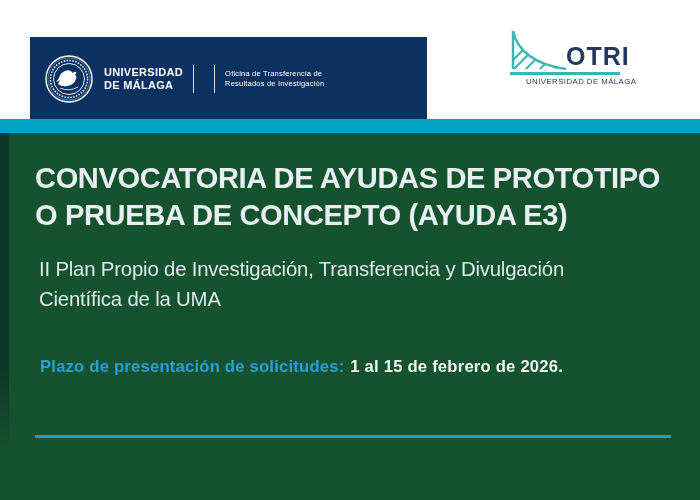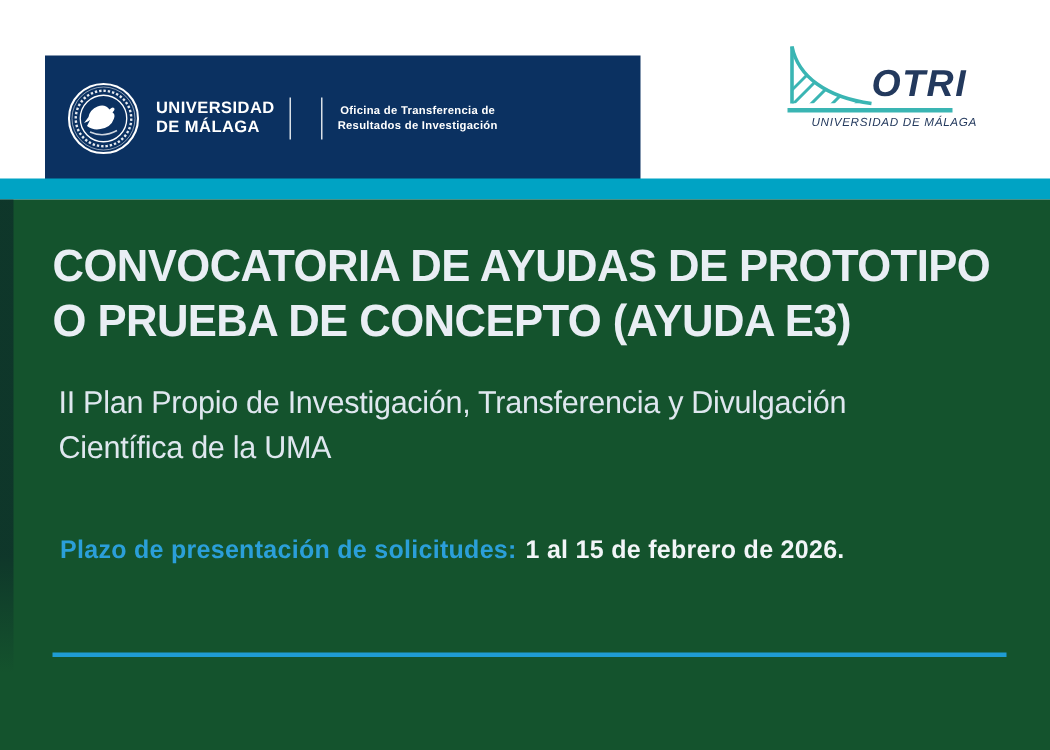--- a/index.html
+++ b/index.html
@@ -23,25 +23,25 @@
   .seal{flex:0 0 auto;width:50px;height:50px;margin-right:10px;}
   .uma-name{
     color:#ffffff;font-weight:bold;font-size:11px;line-height:13px;
     letter-spacing:.3px;white-space:nowrap;
   }
   .logo-divider{width:1px;height:28px;background:rgba(255,255,255,.85);margin:0 10px;flex:0 0 auto;}
   .vice-text{
     color:#e8edf4;font-size:7.5px;line-height:10px;letter-spacing:.25px;white-space:nowrap;
   }
   .office-text{
-    color:#ffffff;font-size:7.5px;line-height:10px;font-weight:bold;letter-spacing:.2px;white-space:nowrap;text-align:center;
+    color:#ffffff;font-size:7.5px;line-height:10px;font-weight:normal;letter-spacing:.2px;white-space:nowrap;
   }
 
   
-  .otri-logo{position:absolute;left:521px;top:29px;width:116px;height:62px;font-style:italic;}
+  .otri-logo{position:absolute;left:506px;top:29px;width:116px;height:62px;}
   .otri-curve{position:absolute;left:0;top:0;width:62px;height:44px;}
   .otri-acronym{
     position:absolute;left:60px;top:14px;
     font-size:25px;font-weight:bold;color:#23395d;letter-spacing:1px;line-height:26px;
   }
   .otri-underline{position:absolute;left:4px;top:43px;width:110px;height:2.5px;background:#3ab5b3;}
   .otri-university{
     position:absolute;left:0px;top:48px;width:116px;
     font-size:7.8px;color:#23395d;letter-spacing:.45px;white-space:nowrap;margin-left:20px;
   }

